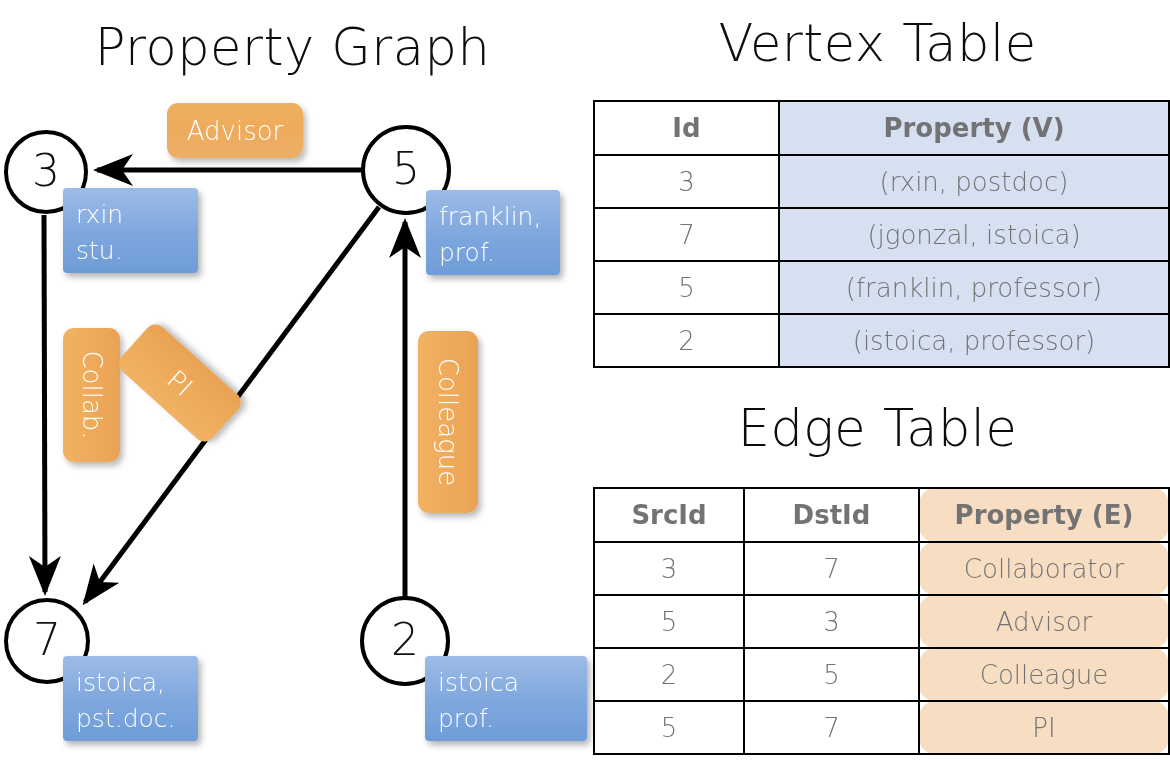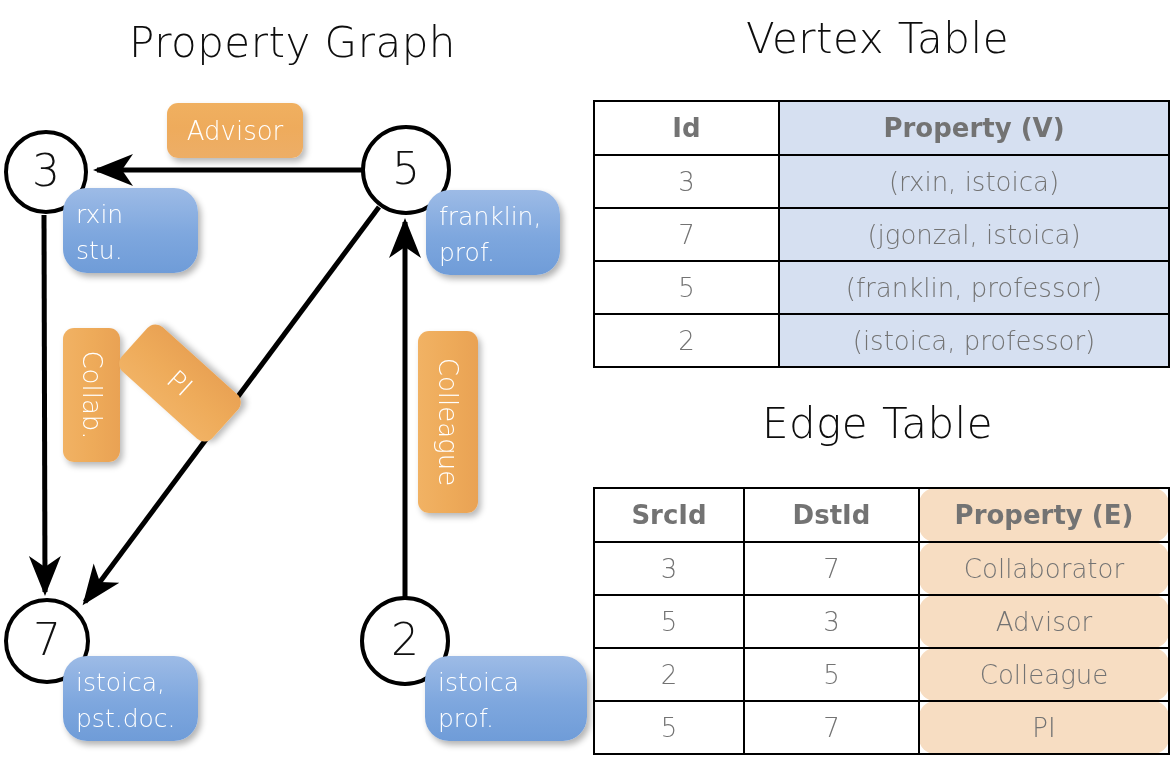--- a/index.html
+++ b/index.html
@@ -14,21 +14,21 @@
     overflow: hidden;
     font-family: "Liberation Sans", sans-serif;
     color: #000000;
   }
 
   
   .title {
     position: absolute;
     font-family: "DejaVu Sans", sans-serif;
     font-weight: 300;
-    font-size: 42px;
+    font-size: 51px;
     letter-spacing: 0.5px;
     color: #0d0d0d;
     white-space: nowrap;
     text-align: center;
     line-height: 1;
   }
   #title-property-graph { left: 0px;   top: 22px;  width: 585px; }
   #title-vertex-table   { left: 585px; top: 18px;  width: 585px; }
   #title-edge-table     { left: 585px; top: 403px; width: 585px; }
 
@@ -57,21 +57,21 @@
     font-weight: 300;
     font-size: 44px;
     line-height: 1;
     color: #111;
     transform: translateY(-1px);
   }
 
   
   .prop-box {
     position: absolute;
-    border-radius: 24px;
+    border-radius: 4px;
     background: linear-gradient(to bottom, #9dbbe6 0%, #7ea7de 55%, #6f9cd8 100%);
     box-shadow: 3px 4px 6px rgba(0,0,0,0.30);
     color: #ffffff;
     font-family: "DejaVu Sans", sans-serif;
     font-weight: 300;
     font-size: 25px;
     line-height: 1.45;
     padding: 9px 0 0 13px;
     box-sizing: border-box;
     z-index: 4;
@@ -226,21 +226,21 @@
     </colgroup>
   <thead>
     <tr>
       <th>Id</th>
       <th class="prop-cell">Property (V)</th>
     </tr>
   </thead>
   <tbody>
     <tr>
       <td>3</td>
-      <td class="prop-cell">(rxin, istoica)</td>
+      <td class="prop-cell">(rxin, postdoc)</td>
     </tr>
     <tr>
       <td>7</td>
       <td class="prop-cell">(jgonzal, istoica)</td>
     </tr>
     <tr>
       <td>5</td>
       <td class="prop-cell">(franklin, professor)</td>
     </tr>
     <tr>

